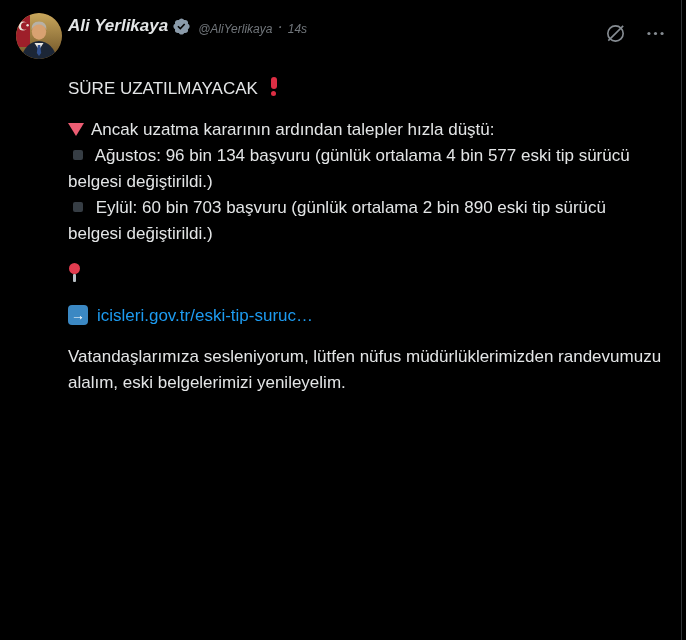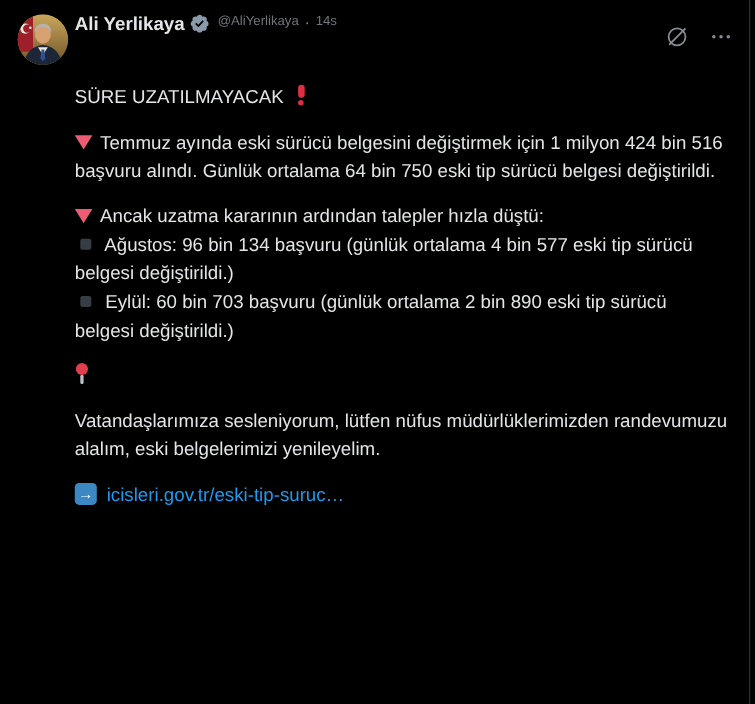--- a/index.html
+++ b/index.html
@@ -5,21 +5,21 @@
   html,body{margin:0;padding:0;background:#000;}
   body{width:686px;height:640px;overflow:hidden;font-family:"Liberation Sans",sans-serif;}
   .tweet{position:relative;width:686px;height:640px;box-sizing:border-box;
          background:var(--background,#000);padding:12px 24px 0 68px;}
   .edge-line{position:absolute;top:0;right:4px;width:1px;height:640px;background:#2f3336;}
 
   .avatar{position:absolute;left:16px;top:13px;width:46px;height:46px;border-radius:50%;
           overflow:hidden;cursor:pointer;background:#6e5327;}
   .avatar svg{display:block;}
 
-  .header-row{display:flex;align-items:flex-start;height:24px;margin-bottom:20px;}
+  .header-row{display:flex;align-items:flex-end;height:24px;margin-bottom:20px;font-style:italic;}
   .name{font-size:17px;font-weight:700;color:var(--text_primary,#e3e5e6);cursor:pointer;}
   .badge{display:inline-flex;margin-left:4px;}
   .handle{font-size:12px;color:var(--text_secondary,#71767b);margin-left:7px;}
   .sep{font-size:16px;color:var(--text_secondary,#71767b);margin-left:5px;}
   .time{font-size:12px;color:var(--text_secondary,#71767b);margin-left:5px;}
 
   .header-icons{position:absolute;top:20px;right:18px;display:flex;align-items:center;gap:14px;}
   .icon-btn{background:none;border:none;padding:2px;margin:0;cursor:pointer;line-height:0;}
 
   .body{font-size:17px;line-height:26px;color:var(--text_primary,#e3e5e6);width:594px;margin-top:40px;}
@@ -101,21 +101,20 @@
       <svg viewBox="0 0 24 24" width="21" height="21">
         <circle cx="4.5" cy="12" r="1.8" fill="#868c92"></circle>
         <circle cx="12" cy="12" r="1.8" fill="#868c92"></circle>
         <circle cx="19.5" cy="12" r="1.8" fill="#868c92"></circle>
       </svg>
     </button>
   </div>
 
   <div class="body">
       <div class="para"><span>SÜRE UZATILMAYACAK </span><span class="emoji exclamation-mark"></span></div>
-      <div class="para"><span class="emoji small-red-triangle-down"></span><span>Temmuz ayında eski sürücü belgesini değiştirmek için 1 milyon 424 bin 516 başvuru alındı. Günlük ortalama 64 bin 750 eski tip sürücü belgesi değiştirildi.</span></div>
       <div class="para"><span class="emoji small-red-triangle-down"></span><span>Ancak uzatma kararının ardından talepler hızla düştü:</span><br><span class="emoji black-small-square"></span><span> Ağustos: 96 bin 134 başvuru (günlük ortalama 4 bin 577 eski tip sürücü belgesi değiştirildi.)</span><br><span class="emoji black-small-square"></span><span> Eylül: 60 bin 703 başvuru (günlük ortalama 2 bin 890 eski tip sürücü belgesi değiştirildi.)</span></div>
       <div class="para"><span class="emoji round-pushpin"></span></div>
+      <div class="para"><span class="emoji right-arrow"></span><a class="tweet-link" href="#">icisleri.gov.tr/eski-tip-suruc…</a></div>
       <div class="para"><span>Vatandaşlarımıza sesleniyorum, lütfen nüfus müdürlüklerimizden randevumuzu alalım, eski belgelerimizi yenileyelim.</span></div>
-      <div class="para"><span class="emoji right-arrow"></span><a class="tweet-link" href="#">icisleri.gov.tr/eski-tip-suruc…</a></div>
     </div>
 
   <div class="edge-line"></div>
 </div>
 
 </body></html>

